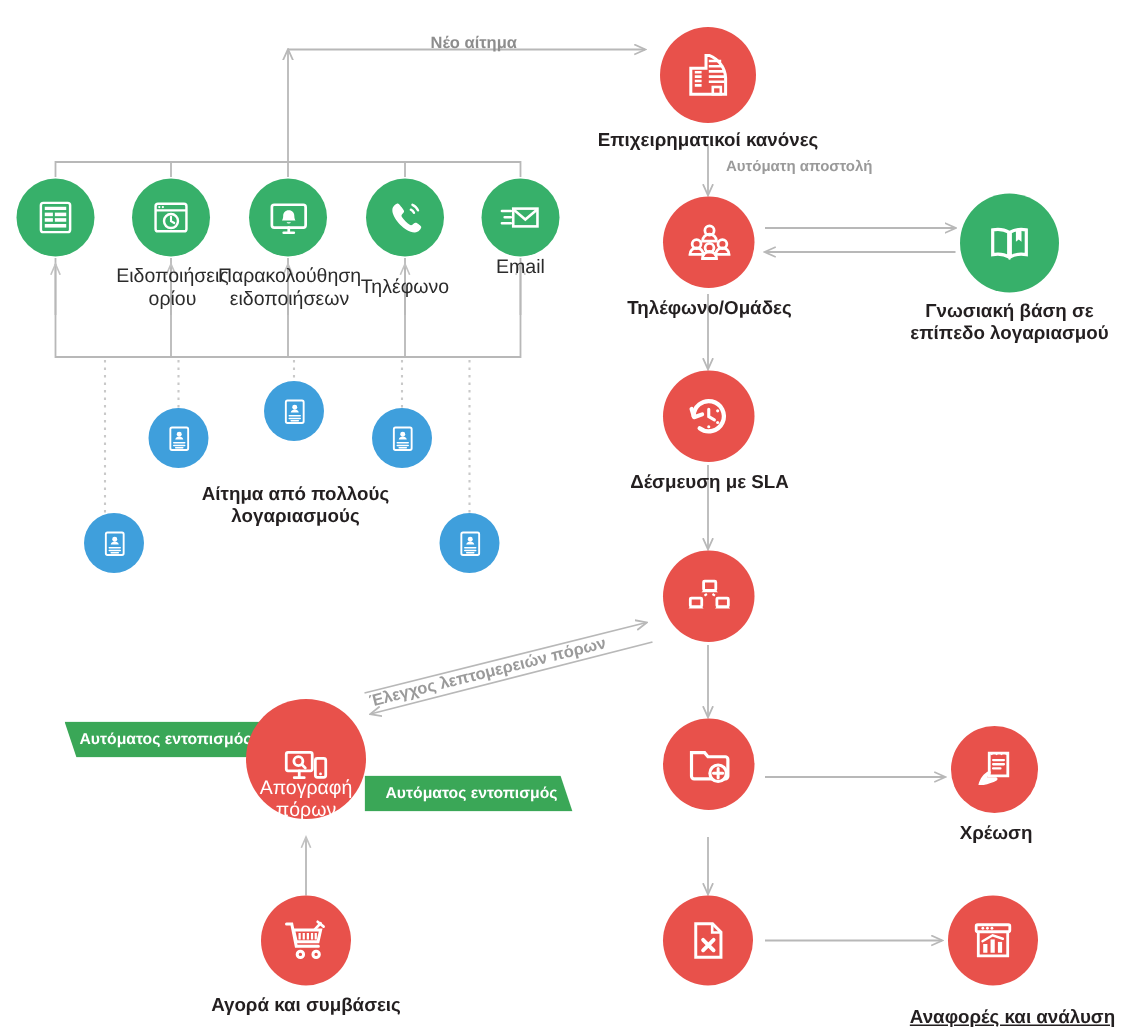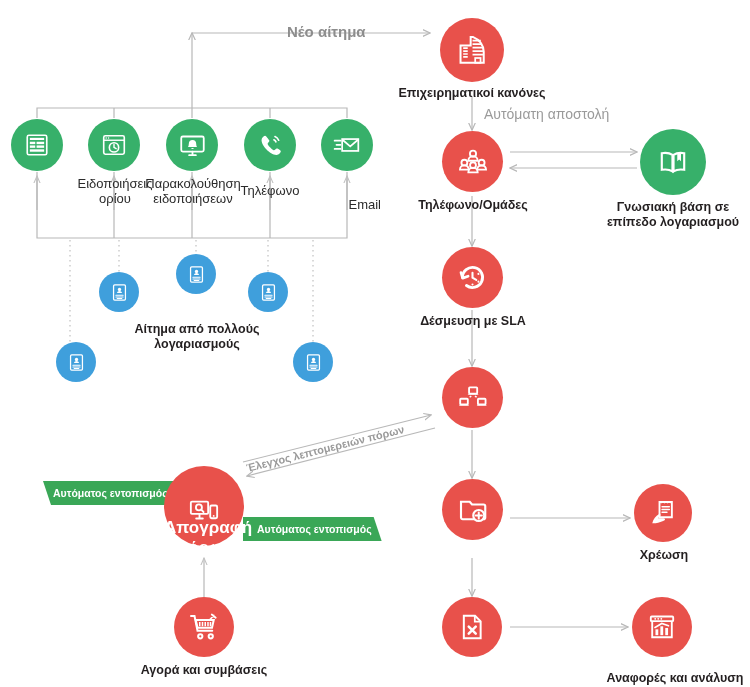--- a/index.html
+++ b/index.html
@@ -11,26 +11,26 @@
   .node { position:absolute; border-radius:50%; display:flex; align-items:center;
           justify-content:center; }
   .node svg { display:block; }
   .node.red   { background:#e8514b; }
   .node.green { background:#37b06a; }
   .node.blue  { background:#3f9fdc; }
 
   .lbl { position:absolute; text-align:center; font-size:12.5px; font-weight:bold;
          color:#231f20; line-height:1.18; letter-spacing:0px; }
   .lbl.thin { font-weight:normal; font-size:13px; color:#2b2b2b; }
-  .edgelbl { position:absolute; font-size:15px; color:#8d8d8d; font-weight:bold;
+  .edgelbl { position:absolute; font-size:11px; color:#8d8d8d; font-weight:bold;
              white-space:nowrap; }
-  .edgelbl.small { font-size:14px; font-weight:normal; color:#9a9a9a; }
+  .edgelbl.small { font-size:10px; font-weight:bold; color:#9a9a9a; }
 
   .inode-text { position:absolute; width:100%; text-align:center; color:#fff;
-                font-size:17px; font-weight:bold; line-height:1.15; top:52px; }
+                font-size:13px; font-weight:normal; line-height:1.15; top:52px; }
 
   
   .ribbon { position:absolute; height:24px; background:#3aa757; color:#fff;
             font-size:10.5px; font-weight:bold; display:flex; align-items:center;
             white-space:nowrap; }
   .ribbon.left  { padding:0 14px 0 10px; clip-path: polygon(0 0, 100% 0, 100% 100%, 8px 100%); }
   .ribbon.right { padding:0 10px 0 14px; clip-path: polygon(0 0, calc(100% - 8px) 0, 100% 100%, 0 100%); }
 
   .diaglbl { position:absolute; font-size:11px; color:#9a9a9a; font-weight:bold;
              white-space:nowrap; transform-origin:left bottom; }
@@ -157,21 +157,21 @@
 
   <div class="lbl thin" style="left:143px; top:176px; width:100px;">
     <span>Παρακολούθηση</span><br>
     <span>ειδοποιήσεων</span>
   </div>
   <div class="lbl thin" style="left:70px;  top:176px; width:90px;">
     <span>Ειδοποιήσεις</span><br>
     <span>ορίου</span>
   </div>
   <div class="lbl thin" style="left:234px; top:183px; width:72px;">Τηλέφωνο</div>
-  <div class="lbl thin" style="left:313px; top:197px; width:68px;text-align:right;">Email</div>
+  <div class="lbl thin" style="left:313px; top:170px; width:68px;">Email</div>
 
   <div class="node blue" style="left:56px;  top:342px; width:40px; height:40px;">
     <svg width="19" height="19" viewBox="0 0 24 24">
       <rect x="4.5" y="2.5" width="15" height="19" rx="1.4" fill="none" stroke="#fff" stroke-width="1.6"></rect>
       <circle cx="12" cy="8.2" r="2.1" fill="#fff"></circle>
       <path d="M8.6 12.6 a3.6 3.6 0 0 1 6.8 0z" fill="#fff"></path>
       <path d="M7.4 15.4 H16.6 M7.4 17.6 H16.6 M9 19.6 H15" stroke="#fff" stroke-width="1.3" stroke-linecap="round"></path>
     </svg>
   </div>
   <div class="node blue" style="left:99px;  top:272px; width:40px; height:40px;">
@@ -338,15 +338,15 @@
       <circle cx="6.2" cy="5" r="0.8" fill="#fff"></circle>
         <circle cx="8.8" cy="5" r="0.8" fill="#fff"></circle>
         <circle cx="11.4" cy="5" r="0.8" fill="#fff"></circle>
       <path d="M3.6 7.6 V20.8 H20.4 V7.6" fill="none" stroke="#fff" stroke-width="1.6"></path>
       <rect x="6.4" y="14" width="2.4" height="5" fill="#fff"></rect>
       <rect x="10.6" y="11.4" width="2.4" height="7.6" fill="#fff"></rect>
       <rect x="14.8" y="12.8" width="2.4" height="6.2" fill="#fff"></rect>
       <path d="M6 12.4 L11.8 9 L17.6 11" fill="none" stroke="#fff" stroke-width="1.4" stroke-linecap="round"></path>
     </svg>
   </div>
-  <div class="lbl" style="left:600px; top:671px; width:150px;">Αναφορές και ανάλυση</div>
+  <div class="lbl" style="left:600px; top:671px; width:150px;text-decoration:underline;">Αναφορές και ανάλυση</div>
 
 </div>
 
 </body></html>

